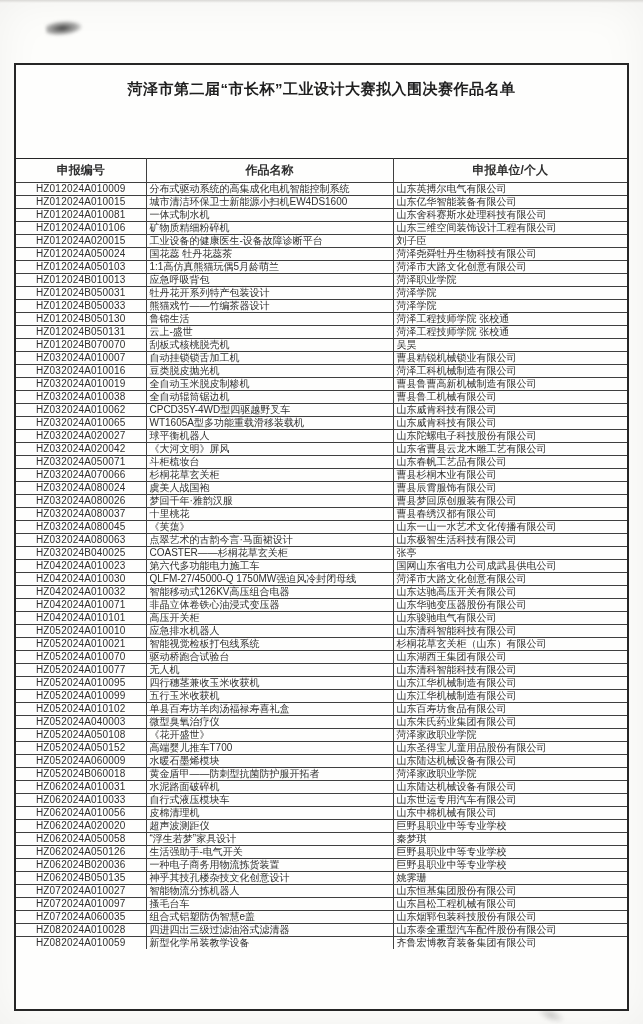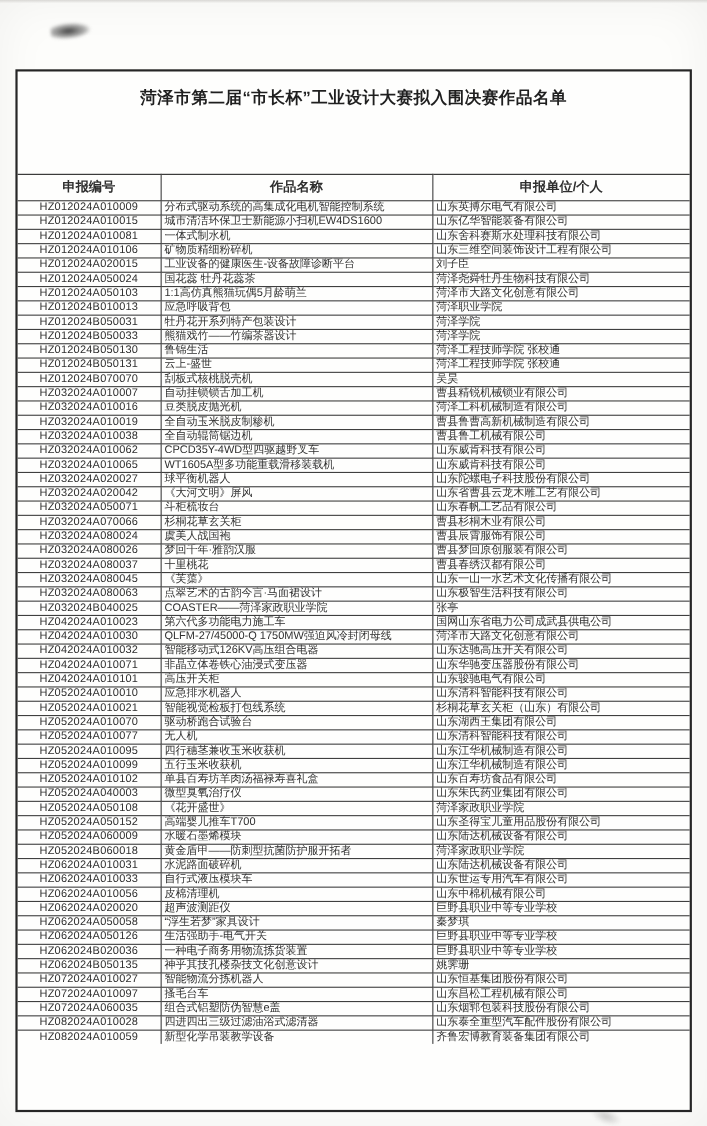--- a/index.html
+++ b/index.html
@@ -246,21 +246,21 @@
             <td class="cell-name">《芙蕖》</td>
             <td class="cell-org">山东一山一水艺术文化传播有限公司</td>
           </tr>
           <tr>
             <td class="cell-id">HZ032024A080063</td>
             <td class="cell-name">点翠艺术的古韵今言·马面裙设计</td>
             <td class="cell-org">山东极智生活科技有限公司</td>
           </tr>
           <tr>
             <td class="cell-id">HZ032024B040025</td>
-            <td class="cell-name">COASTER——菏泽家政职业学院</td>
+            <td class="cell-name">COASTER——杉桐花草玄关柜</td>
             <td class="cell-org">张亭</td>
           </tr>
           <tr>
             <td class="cell-id">HZ042024A010023</td>
             <td class="cell-name">第六代多功能电力施工车</td>
             <td class="cell-org">国网山东省电力公司成武县供电公司</td>
           </tr>
           <tr>
             <td class="cell-id">HZ042024A010030</td>
             <td class="cell-name">QLFM-27/45000-Q 1750MW强迫风冷封闭母线</td>

